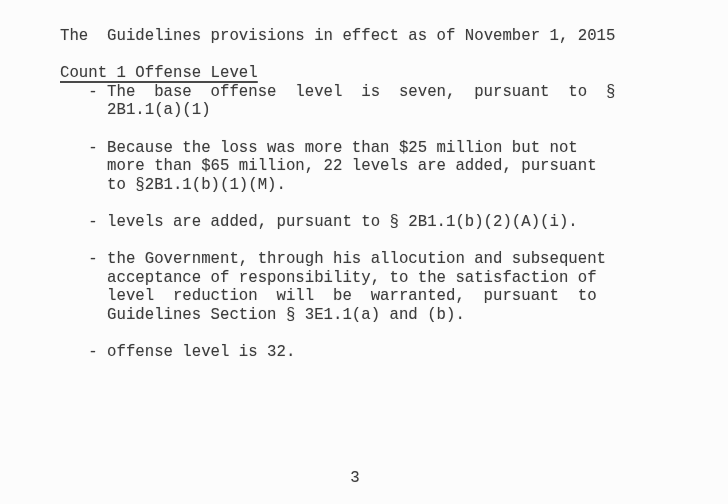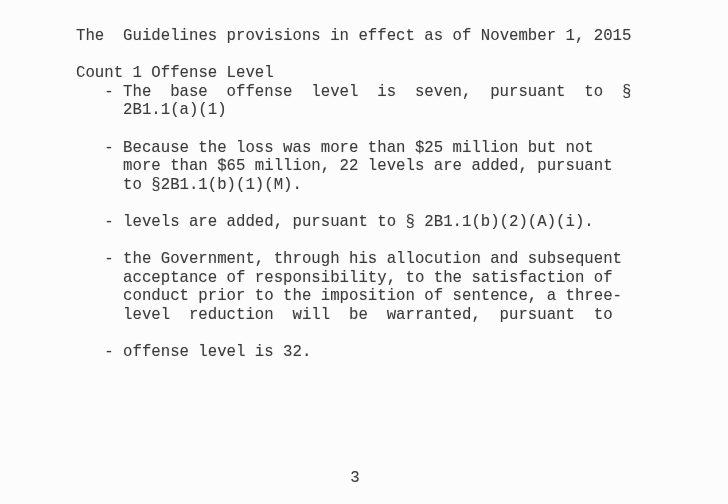--- a/index.html
+++ b/index.html
@@ -16,32 +16,32 @@
     height: 504px;
     background: #fcfcfc;
     font-family: "Liberation Mono", "DejaVu Sans Mono", monospace;
     font-size: 15.7px;
     line-height: 18.6px;
     color: #3c3c3c;
     text-shadow: 0 0 1px rgba(90,90,90,0.35);
   }
   .content {
     padding: 27px 0 0 60px;
-    margin-left: 16px;
   }
   .tl {
     white-space: pre;
   }
   .para {
     margin-bottom: 18.6px;
   }
   .heading-row {
     white-space: pre;
   }
   .underlined {
+    text-decoration: underline;
     text-decoration-thickness: 1.5px;
     text-underline-offset: 3.5px;
     text-decoration-color: #4a4a4a;
   }
   .bullet {
     position: relative;
     padding-left: 5ch;
     margin-bottom: 18.6px;
   }
   .bullet .dash {
@@ -92,22 +92,22 @@
       <div class="lines">
           <div class="tl">levels are added, pursuant to § 2B1.1(b)(2)(A)(i).</div>
         </div>
     </div>
 
     <div class="bullet">
       <span class="dash">-</span>
       <div class="lines">
           <div class="tl">the Government, through his allocution and subsequent</div>
           <div class="tl">acceptance of responsibility, to the satisfaction of</div>
-          <div class="tl">conduct prior to the imposition of sentence, a three-</div>
           <div class="tl">level  reduction  will  be  warranted,  pursuant  to</div>
+          <div class="tl">Guidelines Section § 3E1.1(a) and (b).</div>
         </div>
     </div>
 
     <div class="bullet">
       <span class="dash">-</span>
       <div class="lines">
           <div class="tl">offense level is 32.</div>
         </div>
     </div>
 

